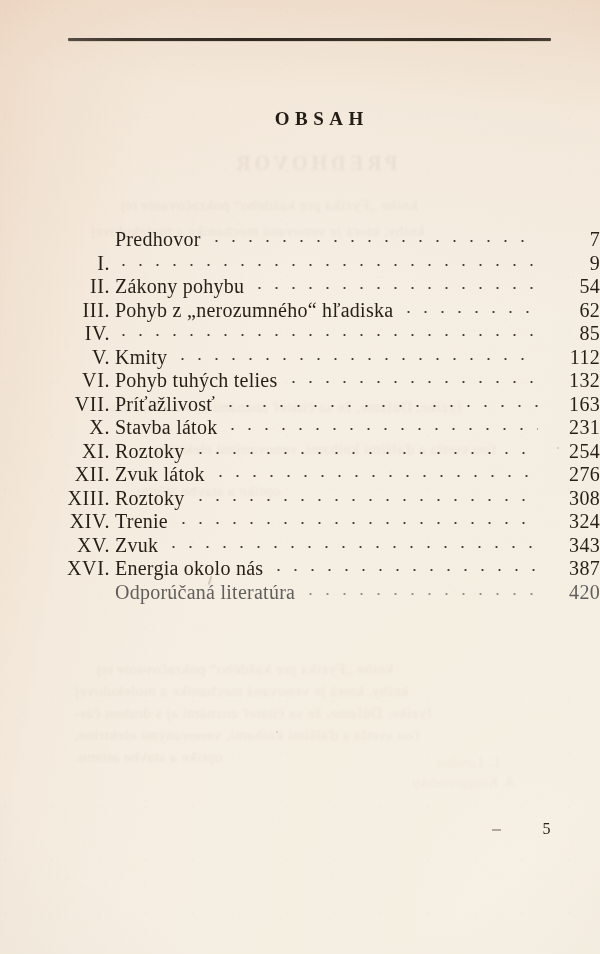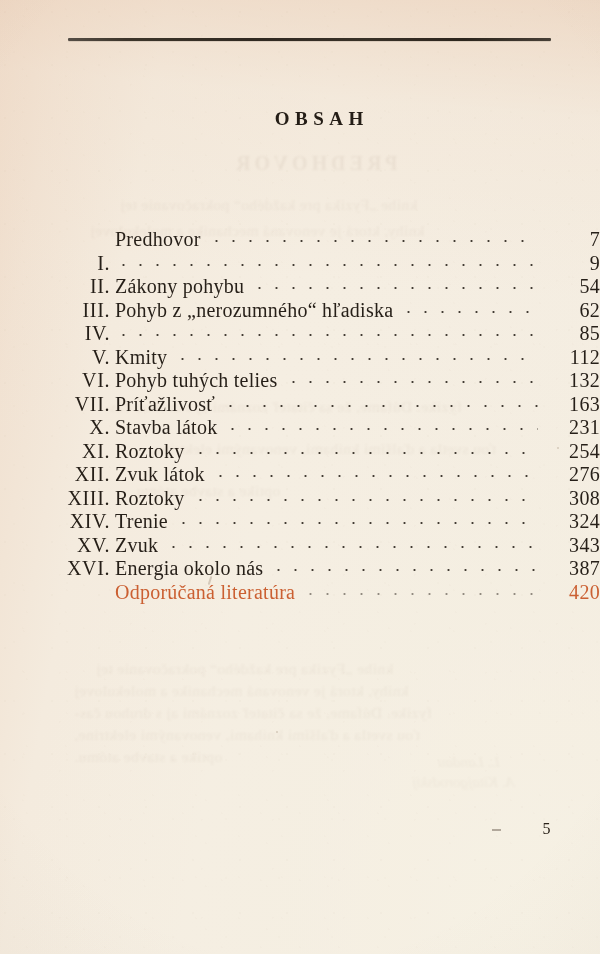--- a/index.html
+++ b/index.html
@@ -189,21 +189,21 @@
   }
   .toc-page {
     width: 62px;
     flex: 0 0 62px;
     text-align: right;
     padding-left: 6px;
     box-sizing: border-box;
     letter-spacing: 0.3px;
   }
   
-  .toc-row.faint { color: #c2410c; opacity: 0.82; }
+  .toc-row.faint { color: #404040; opacity: 0.82; }
   .toc-row.faint .toc-dots::before { opacity: 0.6; }
 
   
   .folio {
     position: absolute;
     right: 49px;
     top: 820px;
     font-size: 16px;
     color: #2a2219;
     letter-spacing: 0.5px;

